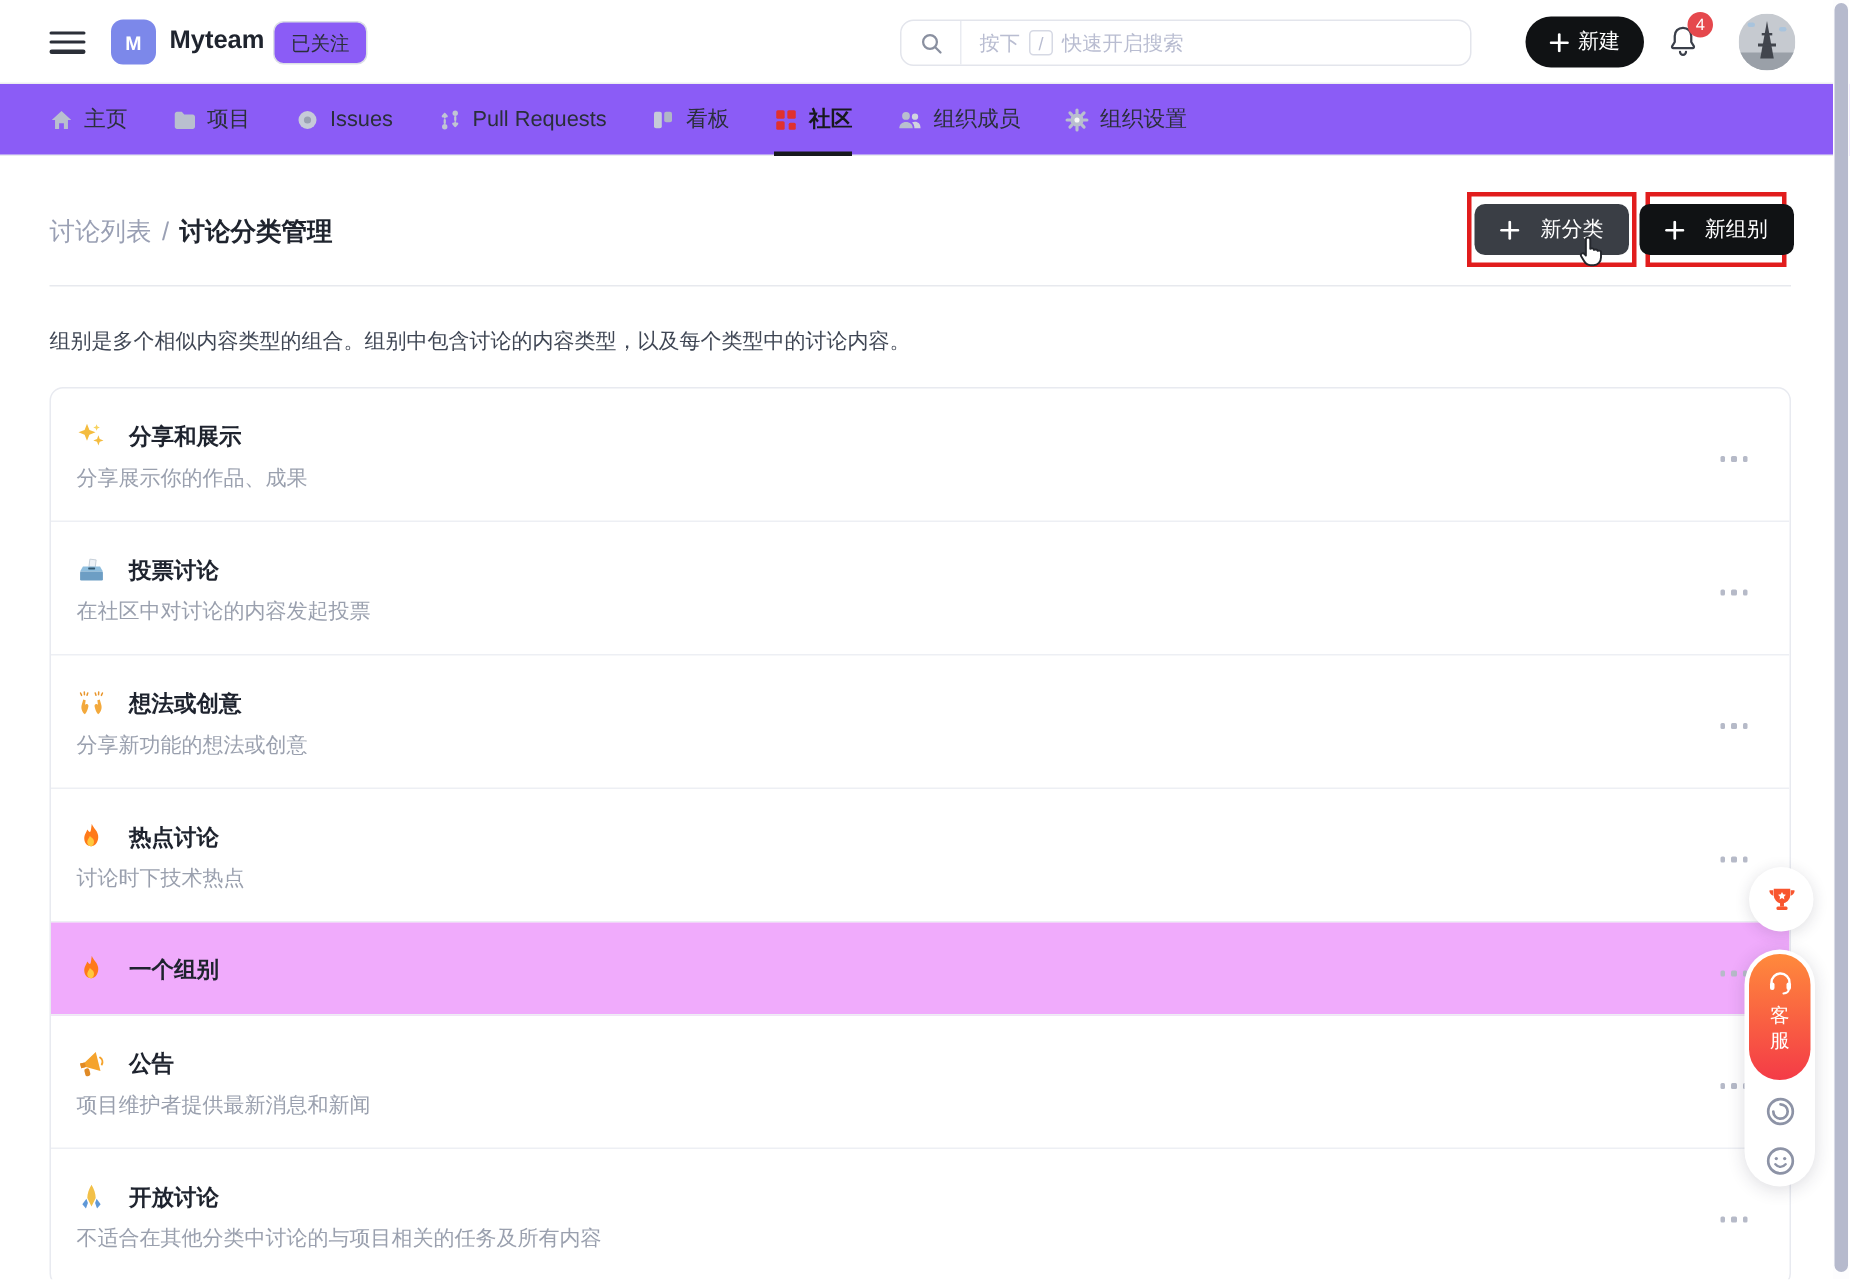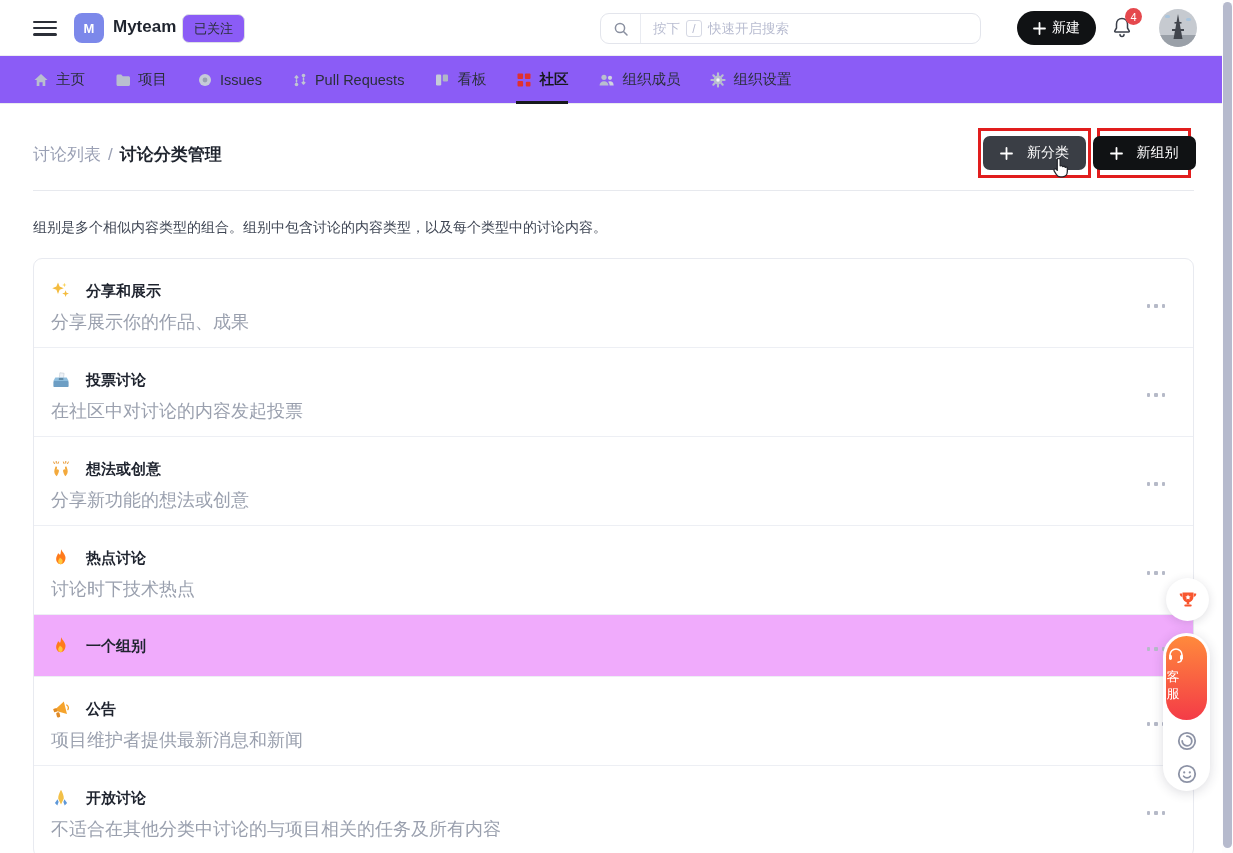--- a/index.html
+++ b/index.html
@@ -50,29 +50,29 @@
 
   
   .card { position:absolute; left:33px; top:258px; width:1161px; height:600px; border:1px solid #e8eaf0; border-radius:9px; background:#fff; overflow:hidden; }
   .row { position:relative; height:89px; border-bottom:1px solid #edeff4; padding-left:17px; }
   .row:last-child { border-bottom:none; }
   .row.group { height:62px; background:#f0abfc; }
   .row-title-line { display:flex; align-items:flex-end; gap:15px; padding-top:22px; }
   .row.group .row-title-line { padding-top:21px; }
   .emoji { width:20px; height:20px; display:inline-flex; }
   .row-title { font-size:15px; font-weight:bold; color:#1e232e; }
-  .row-desc { margin-top:9px; font-size:18px; color:#9aa0ae; }
+  .row-desc { margin-top:9px; font-size:14px; color:#9aa0ae; }
   .dots { position:absolute; right:24px; top:41px; display:flex; gap:4px; cursor:pointer; padding:4px; }
   .row.group .dots { top:28px; }
   .dots i { width:3.5px; height:3.5px; background:#b6bac8; border-radius:1px; display:block; }
 
   
   .fab-trophy { position:absolute; left:1166px; top:578px; width:43px; height:43px; border-radius:50%; background:#fff; box-shadow:0 2px 10px rgba(40,40,60,.15); display:flex; align-items:center; justify-content:center; z-index:8; cursor:pointer; }
   .fab-pill { position:absolute; left:1163px; top:633px; width:47px; height:158px; border-radius:24px; background:#fff; box-shadow:0 2px 12px rgba(40,40,60,.16); z-index:8; display:flex; flex-direction:column; align-items:center; padding-top:3px; }
-  .cs { width:41px; height:84px; border-radius:21px; background:linear-gradient(180deg,#ff8a3c,#f43b47); display:flex; flex-direction:column; padding-top:9px; cursor:pointer; }
+  .cs { width:41px; height:84px; border-radius:21px; background:linear-gradient(180deg,#ff8a3c,#f43b47); display:flex; flex-direction:column; align-items:center; padding-top:9px; cursor:pointer; }
   .cs-text { margin-top:3px; color:#fff; font-size:13px; width:14px; line-height:17px; text-align:center; word-break:break-all; }
   .fab-icon { margin-top:9px; width:24px; height:24px; display:flex; align-items:center; justify-content:center; cursor:pointer; }
 
   
   .scrollbar-track { position:absolute; right:0; top:0; width:11px; height:853px; background:#fdfdfe; z-index:9; }
   .scrollbar-thumb { position:absolute; left:1px; top:2px; width:9px; height:846px; border-radius:5px; background:#b6bacd; }
 
   .cursor { position:absolute; left:1049px; top:156px; z-index:10; pointer-events:none; }
 </style>
 </head>

